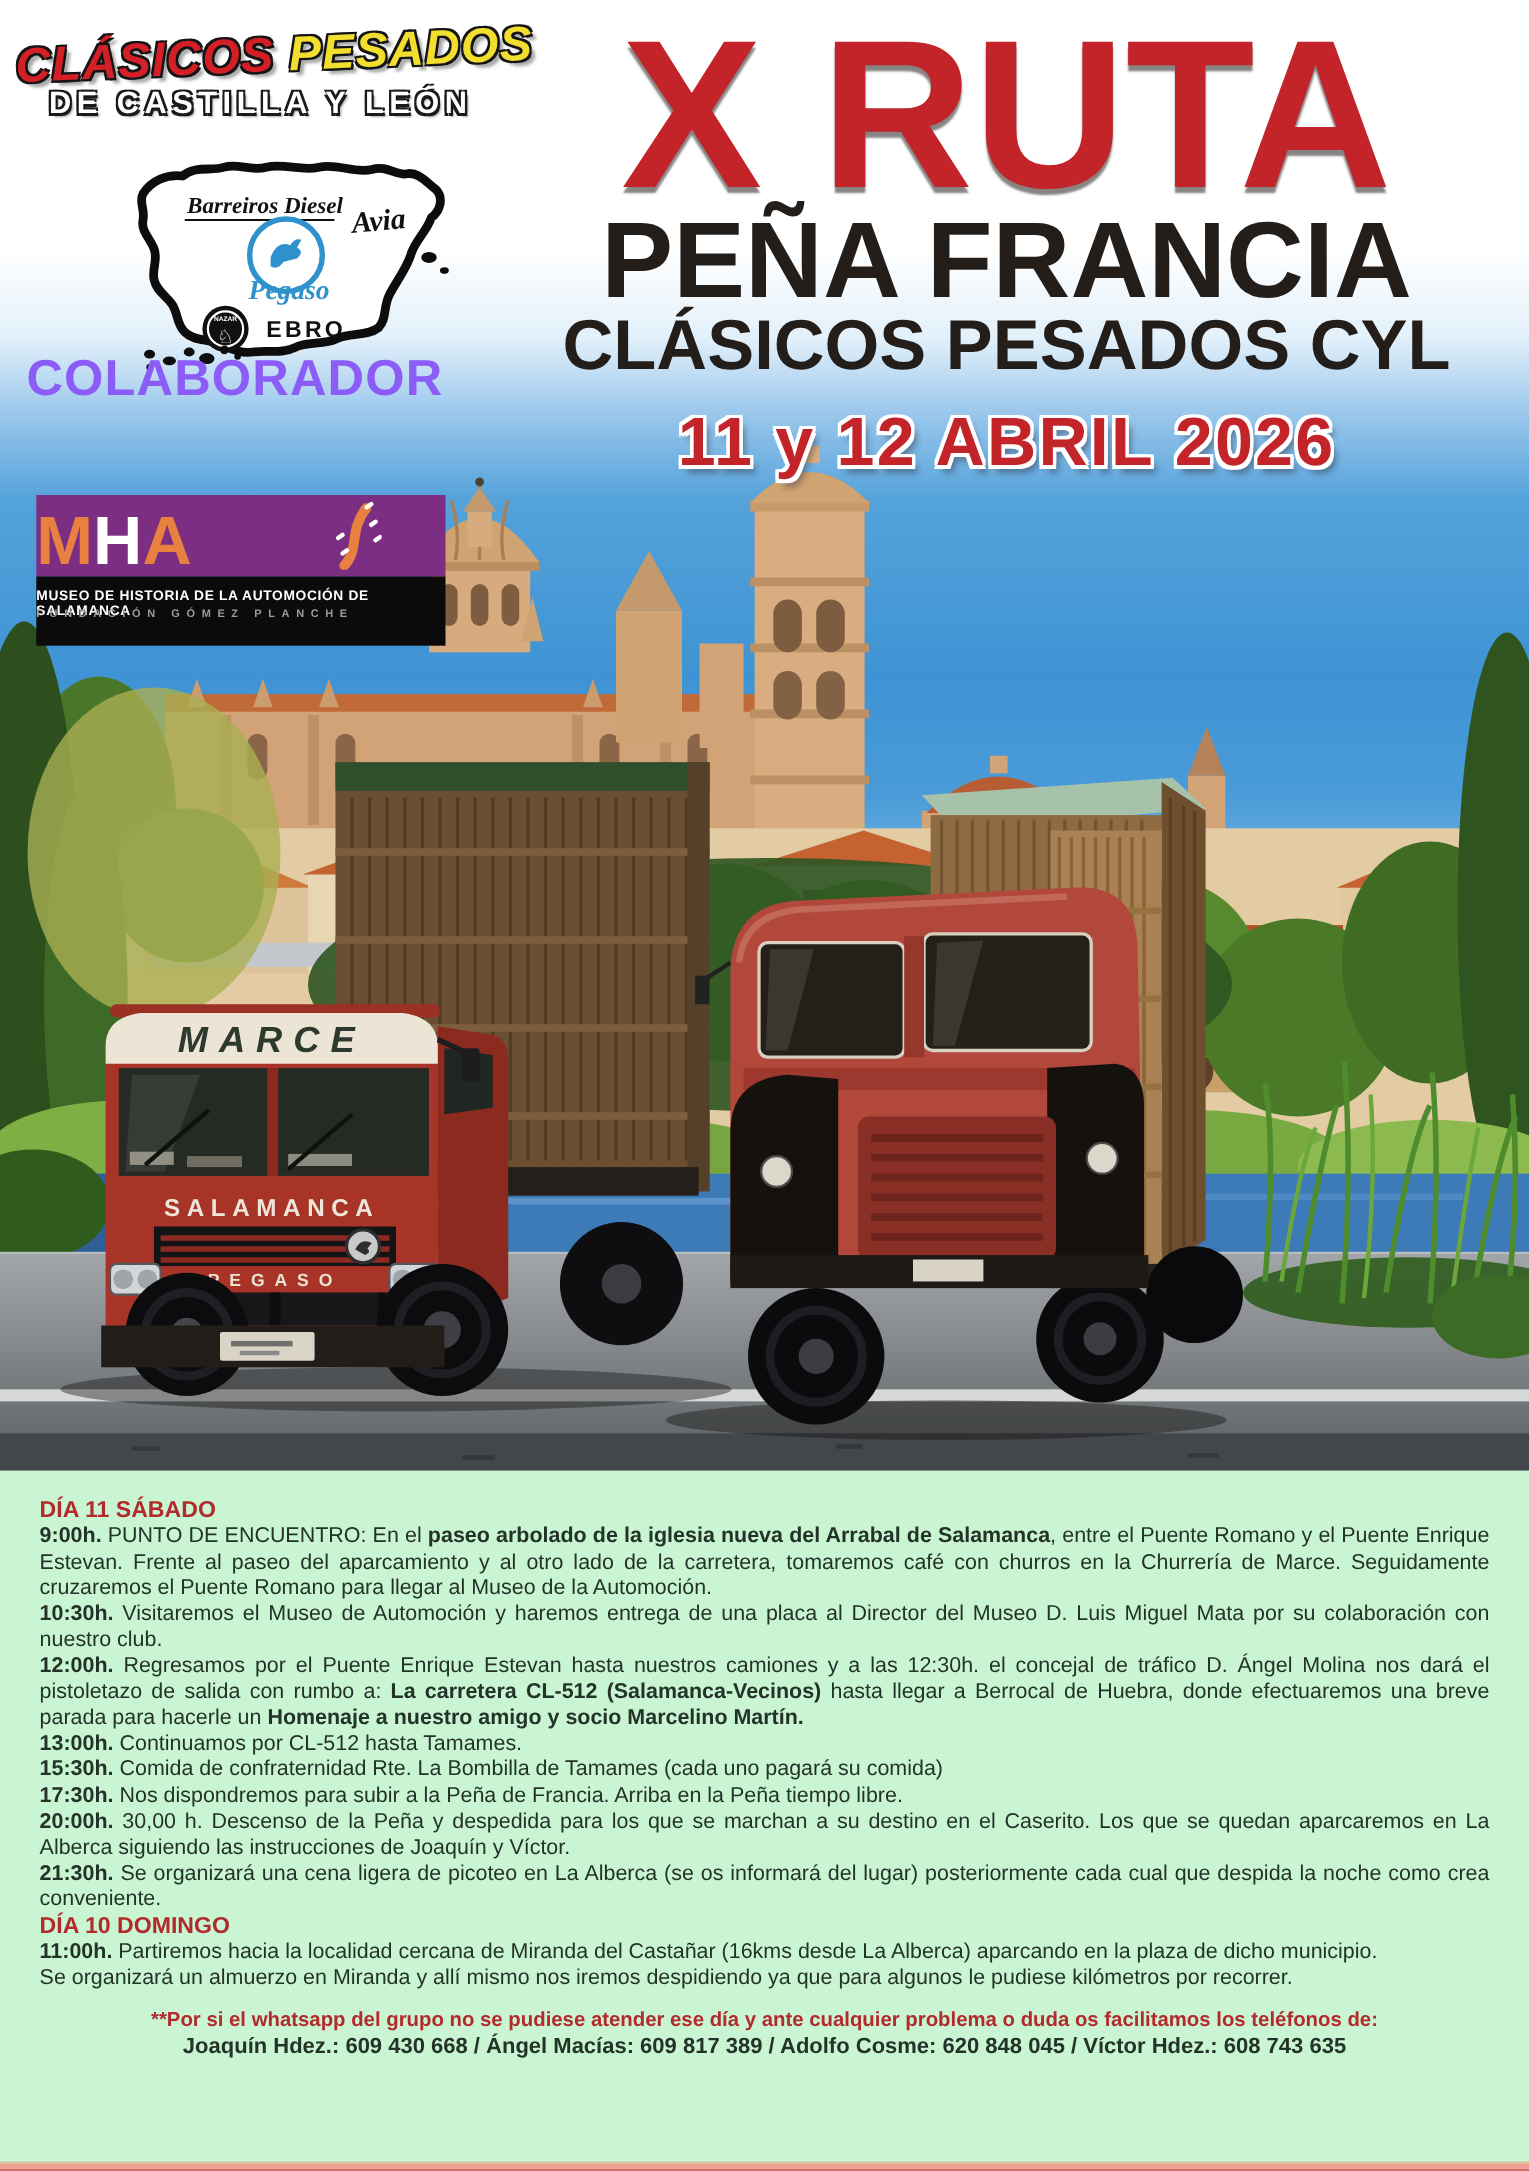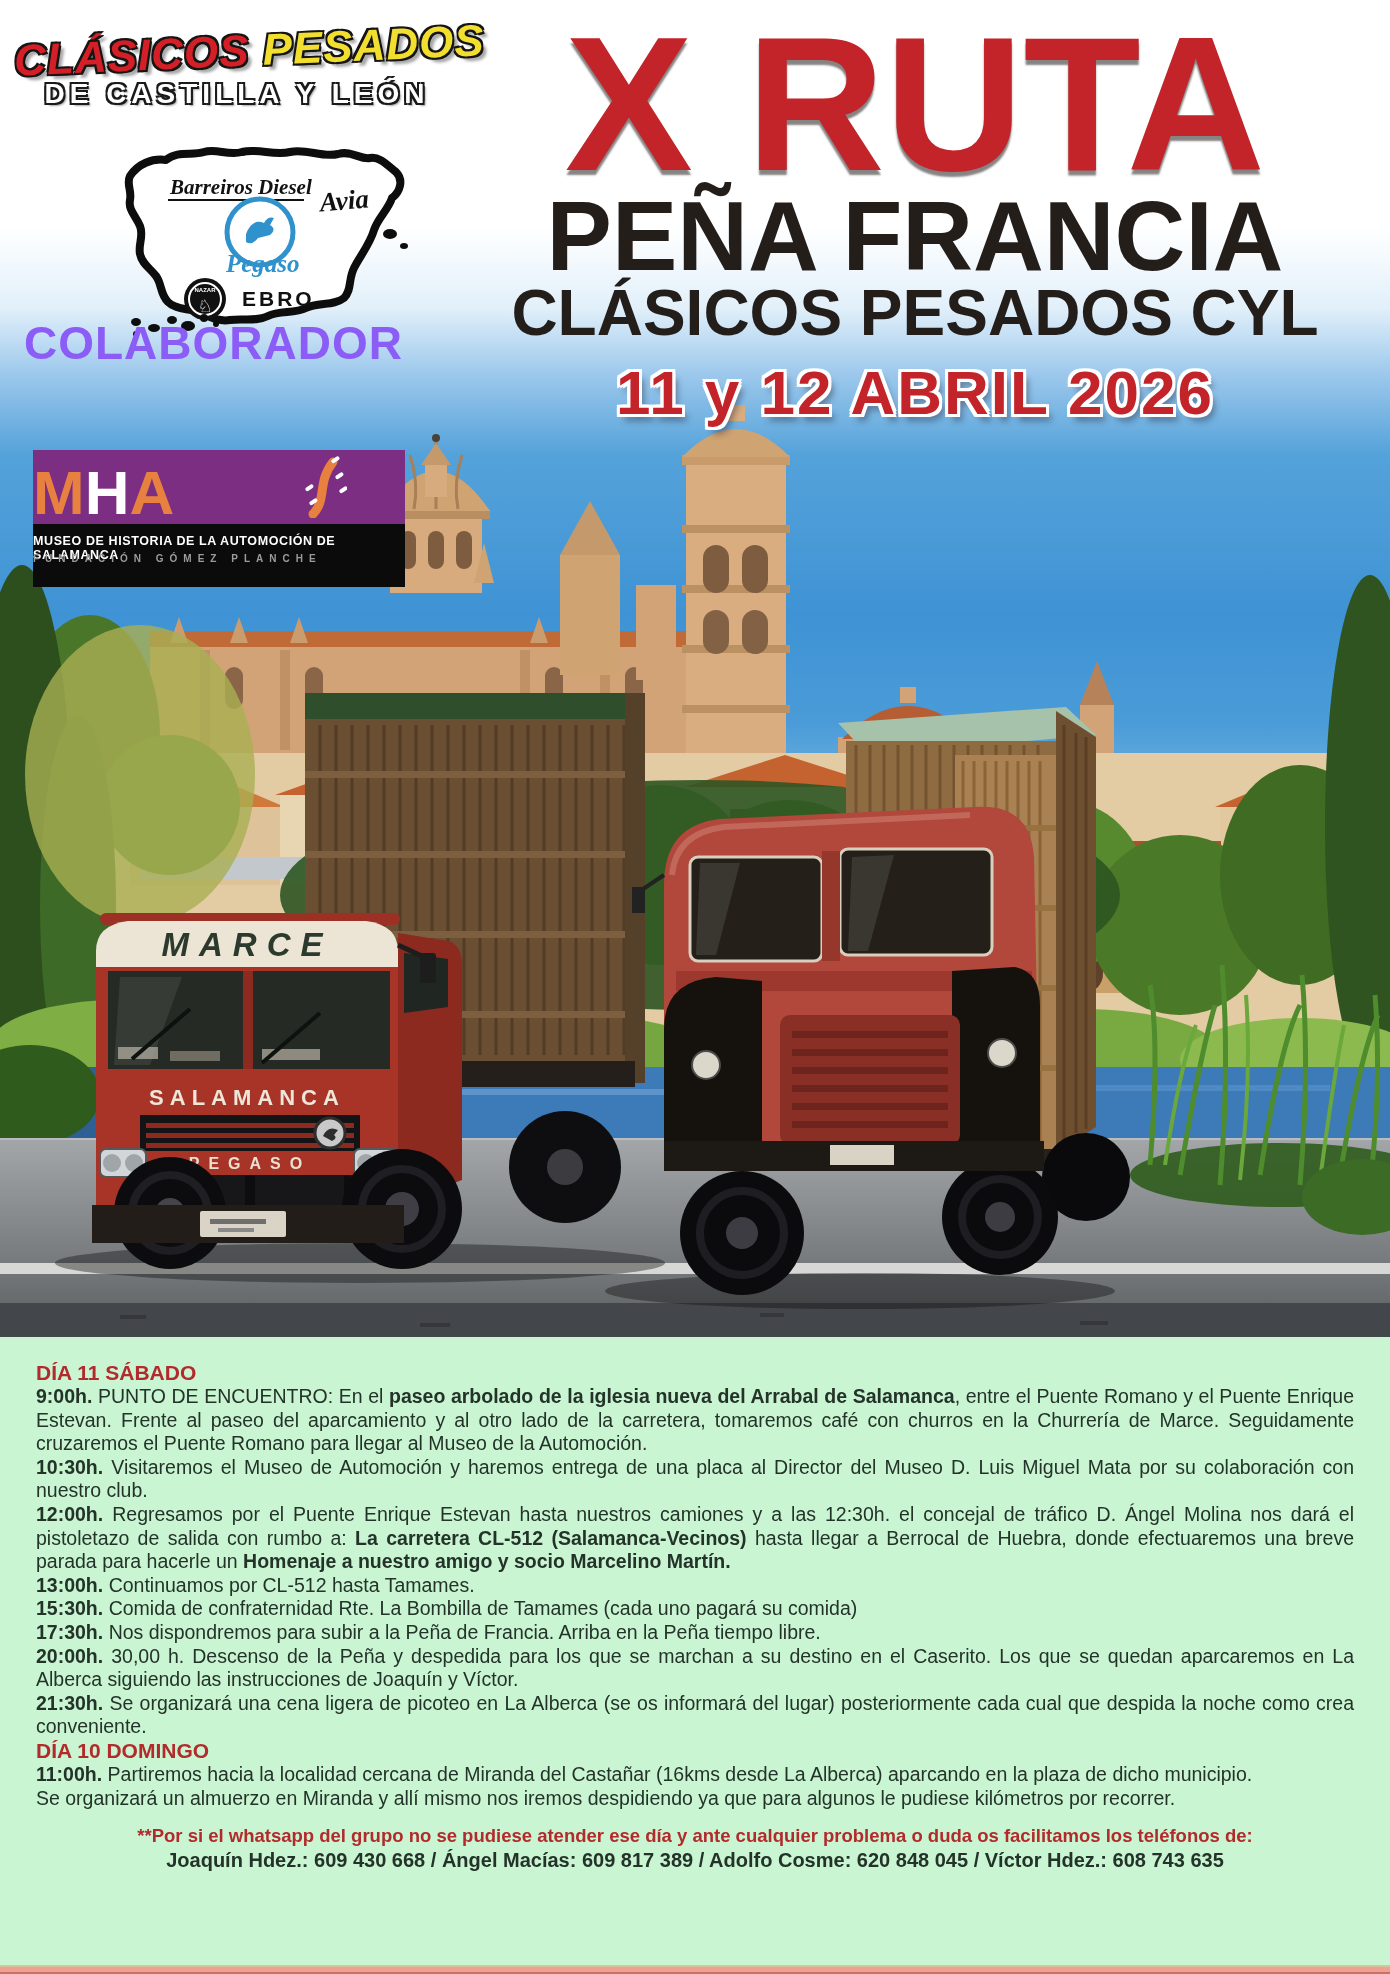--- a/index.html
+++ b/index.html
@@ -34,21 +34,21 @@
   }
   .map-wrap{margin:4px 0 0 52px;}
   
   .title-block{position:absolute; left:450px; top:16px; width:930px; text-align:center; z-index:5;}
   .t1{font-size:192px; line-height:.92; font-weight:900; color:var(--title-red,#c2242a);
       letter-spacing:0px; text-shadow:0 5px 2px rgba(35,30,28,.55);}
   .t2{font-size:98px; line-height:.88; font-weight:900; color:#241e1b; letter-spacing:0;}
   .t3{font-size:64px; line-height:1.02; font-weight:900; color:#241e1b; margin-top:2px;}
   .tdate{
     font-size:62px; line-height:1; font-weight:900; color:var(--title-red,#c2242a);
-    margin-top:16px; letter-spacing:2px;
+    margin-top:26px; letter-spacing:2px;
     text-shadow:-3px -3px 0 #fff,3px -3px 0 #fff,-3px 3px 0 #fff,3px 3px 0 #fff,0 -3px 0 #fff,0 3px 0 #fff,-3px 0 0 #fff,3px 0 0 #fff,5px 7px 6px rgba(40,40,60,.45);
   }
   
   .colab-label{position:absolute; left:24px; top:316px; font-size:46px; font-weight:900;
     color:#8b5cf6; letter-spacing:1px; z-index:6;}
   .mha-box{position:absolute; left:33px; top:450px; width:372px; height:137px; z-index:6;}
   .mha-purple{position:absolute; left:0; top:0; width:100%; height:74px; background:var(--mha-purple,#7c2e83);}
   .mha-black{position:absolute; left:0; top:74px; width:100%; height:63px; background:#0b0b0b;}
   .mha-content{position:absolute; left:0; top:0; width:100%; height:100%; text-align:left;}
   .mha-letters{position:absolute; left:0; top:12px; width:100%; font-size:62px; font-weight:900; line-height:1;}

